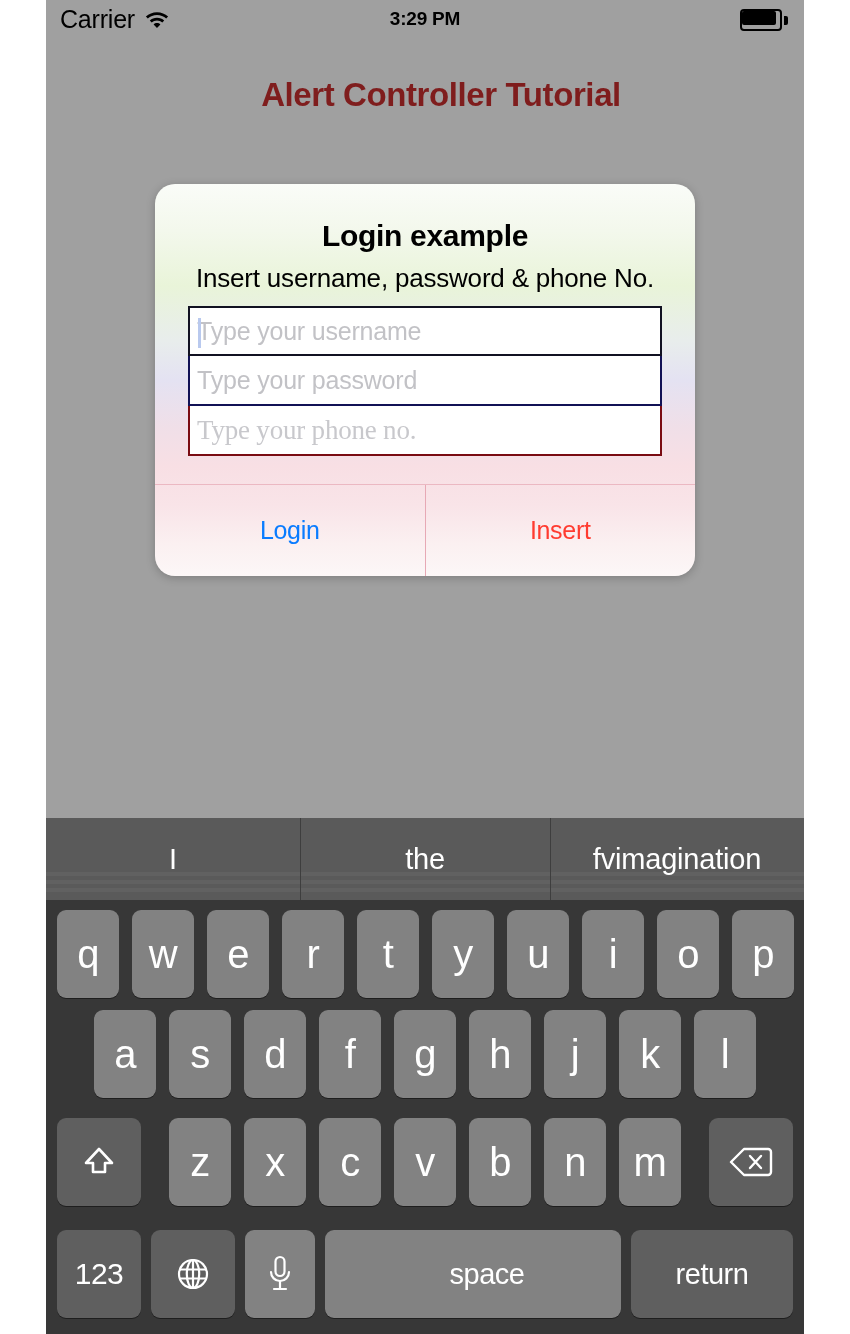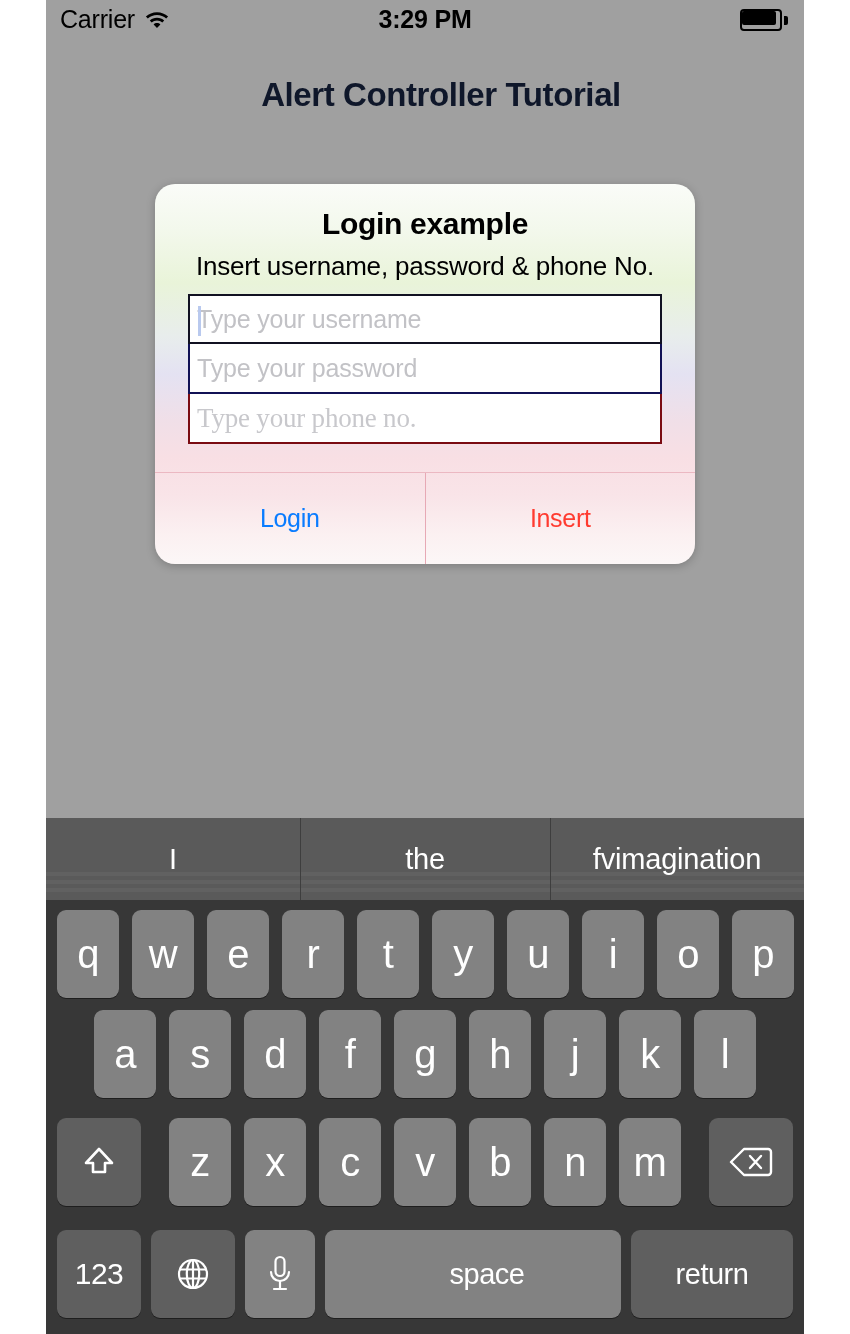--- a/index.html
+++ b/index.html
@@ -43,21 +43,21 @@
   .sb-carrier {
     font-size: 25px;
     letter-spacing: -0.2px;
     line-height: 30px;
   }
   .sb-wifi { width: 26px; height: 20px; display: block; }
   .sb-time {
     position: absolute;
     left: 0; right: 0; top: 4px;
     text-align: center;
-    font-size: 25px;
+    font-size: 19px;
     font-weight: 600;
     letter-spacing: -0.2px;
     line-height: 30px;
   }
   .sb-battery {
     position: absolute;
     right: 16px; top: 9px;
     width: 48px; height: 22px;
   }
   .bat-body {
@@ -84,21 +84,21 @@
   }
 
   
   .page-title {
     position: absolute;
     left: 0; top: 76px;
     width: 790px;
     text-align: center;
     font-size: 33px;
     font-weight: bold;
-    color: #0f172a;
+    color: #7f1d1d;
     letter-spacing: -0.4px;
   }
 
   
   .alert {
     position: absolute;
     left: 109px;
     top: 184px;
     width: 540px;
     border-radius: 20px;
@@ -111,21 +111,21 @@
         #e9f4d9 26%,
         #e8edec 40%,
         #e4e2f2 50%,
         #f0dfe8 62%,
         #f8dfe4 72%,
         #f9e4e8 82%,
         #fbf0f1 92%,
         #fcf7f7 100%);
   }
   .alert-head {
-    padding: 22px 26px 0 26px;
+    padding: 34px 26px 0 26px;
     text-align: center;
   }
   .alert-title {
     font-size: 30px;
     font-weight: bold;
     color: #000;
     letter-spacing: -0.3px;
     line-height: 36px;
   }
   .alert-msg {

